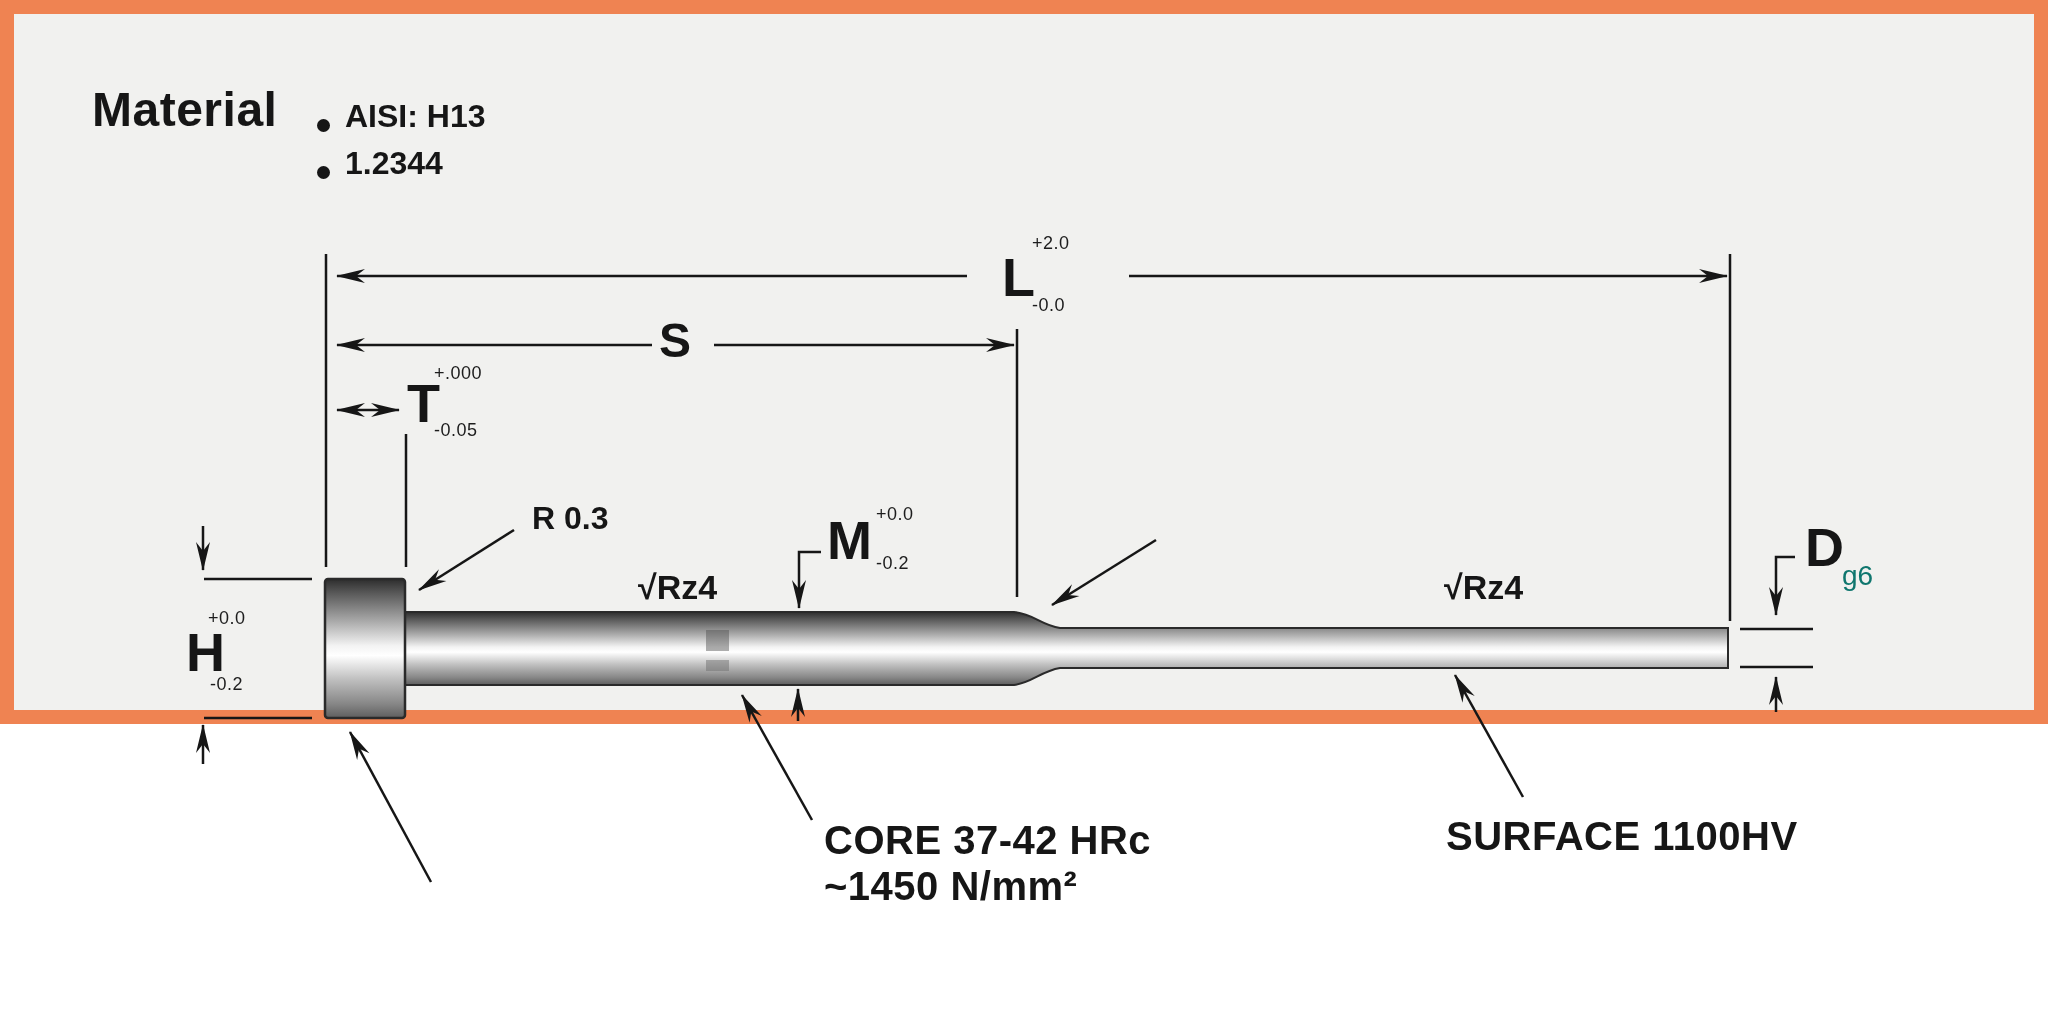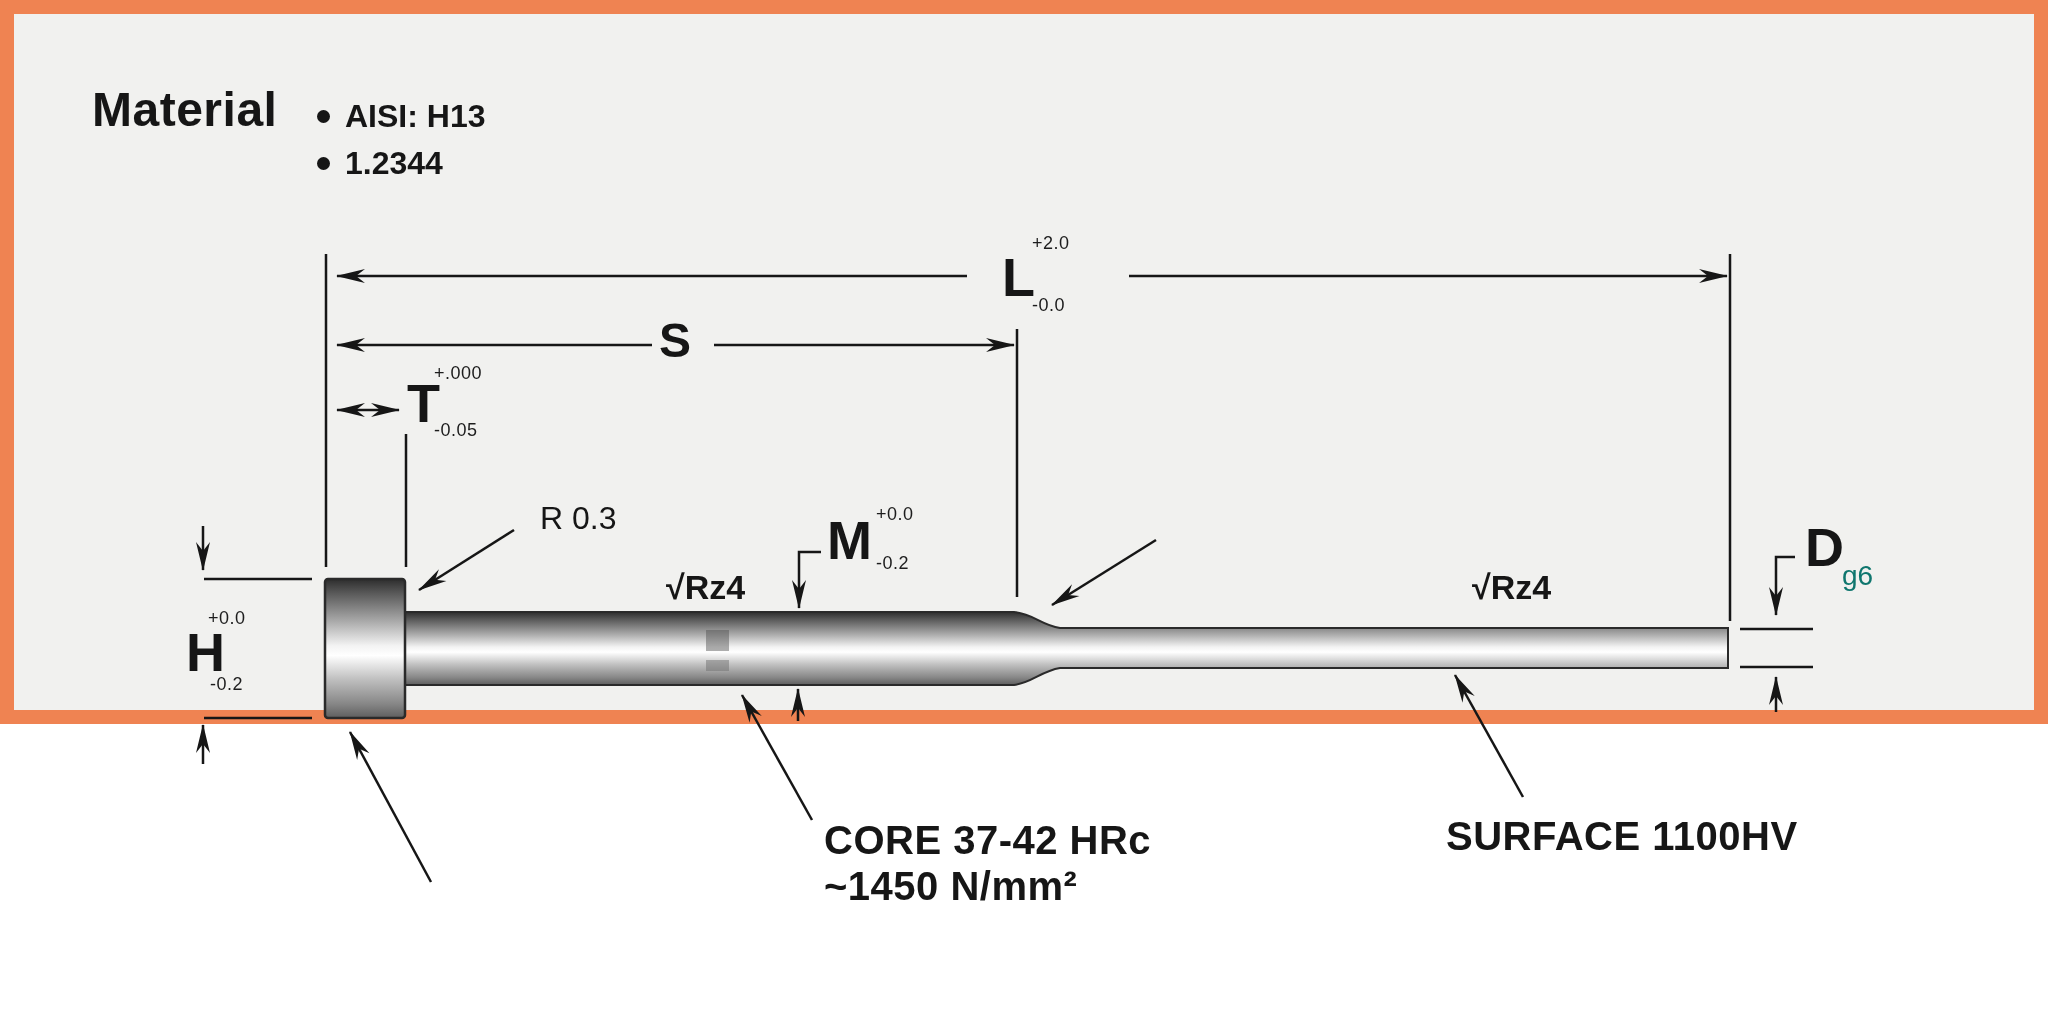--- a/index.html
+++ b/index.html
@@ -12,29 +12,29 @@
   .frame{
     position:relative;width:2048px;height:724px;box-sizing:border-box;
     border:14px solid var(--border);
     background:var(--background);
     font-family:"Liberation Sans", sans-serif;
     color:var(--ink);
   }
   svg.drawing{position:absolute;left:0;top:0;width:2048px;height:1019px;}
   .abs{position:absolute;line-height:1;white-space:nowrap;}
   .title{font-size:48px;font-weight:700;letter-spacing:.5px;}
-  .bullet-row{display:flex;align-items:center;gap:15px;}
+  .bullet-row{display:flex;align-items:flex-end;gap:15px;}
   .bullet-dot{width:13px;height:13px;border-radius:50%;background:var(--ink);flex:0 0 auto;}
   .bullet-text{font-size:32px;font-weight:700;}
   .dim-letter{font-size:54px;font-weight:700;}
   .dim-letter.small{font-size:48px;}
   .tol{font-size:18px;font-weight:400;letter-spacing:.5px;color:#1d1d1d;}
   .fit{font-size:28px;font-weight:400;color:#0f766e;}
-  .note-sm{font-size:32px;font-weight:400;margin-left:8px;}
-  .note-md{font-size:34px;font-weight:700;margin-left:28px;}
+  .note-sm{font-size:32px;font-weight:700;}
+  .note-md{font-size:34px;font-weight:700;}
   .note-lg{font-size:36px;font-weight:700;letter-spacing:.5px;}
   .callout{font-size:40px;font-weight:700;letter-spacing:.5px;}
 </style>
 </head>
 <body>
 
 <div class="frame">
 
   <svg class="drawing" viewBox="0 0 2048 1019">
     <defs>

